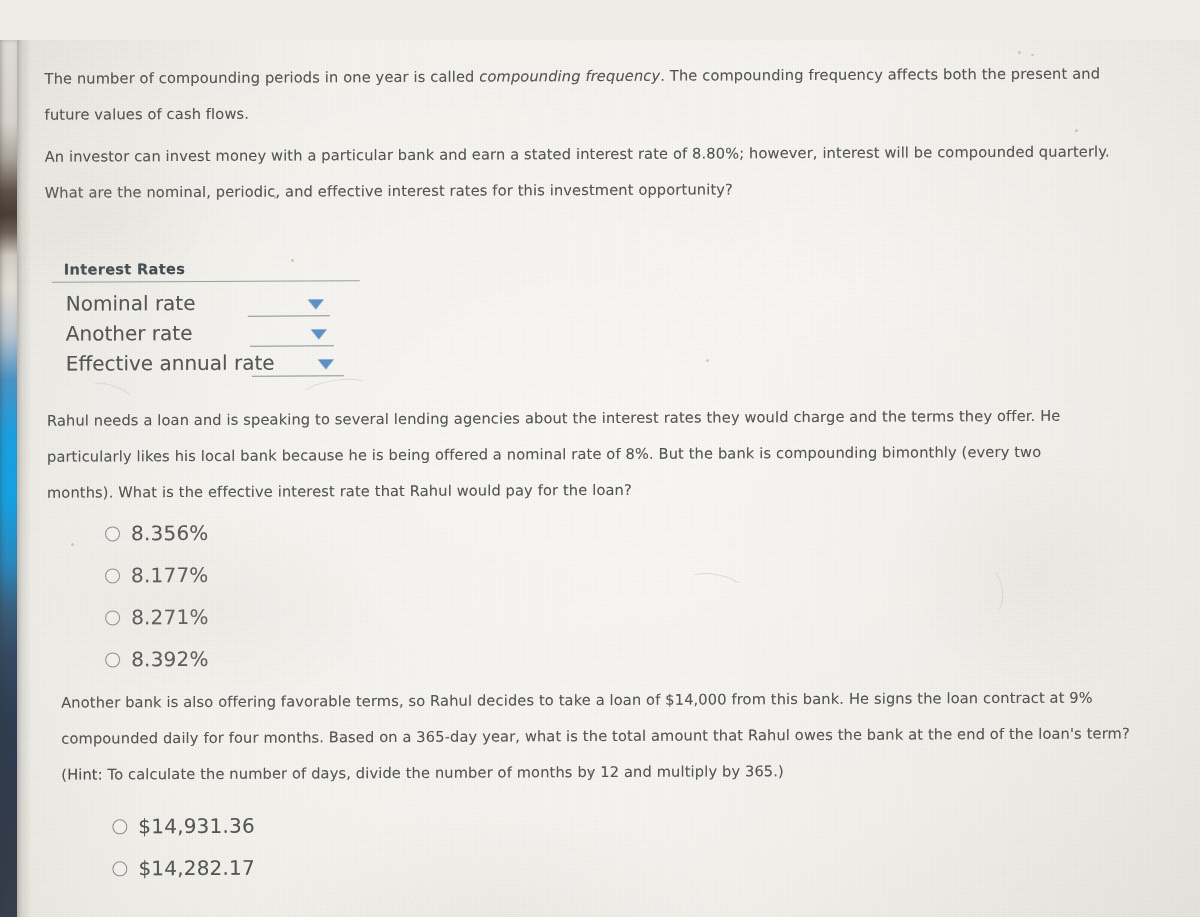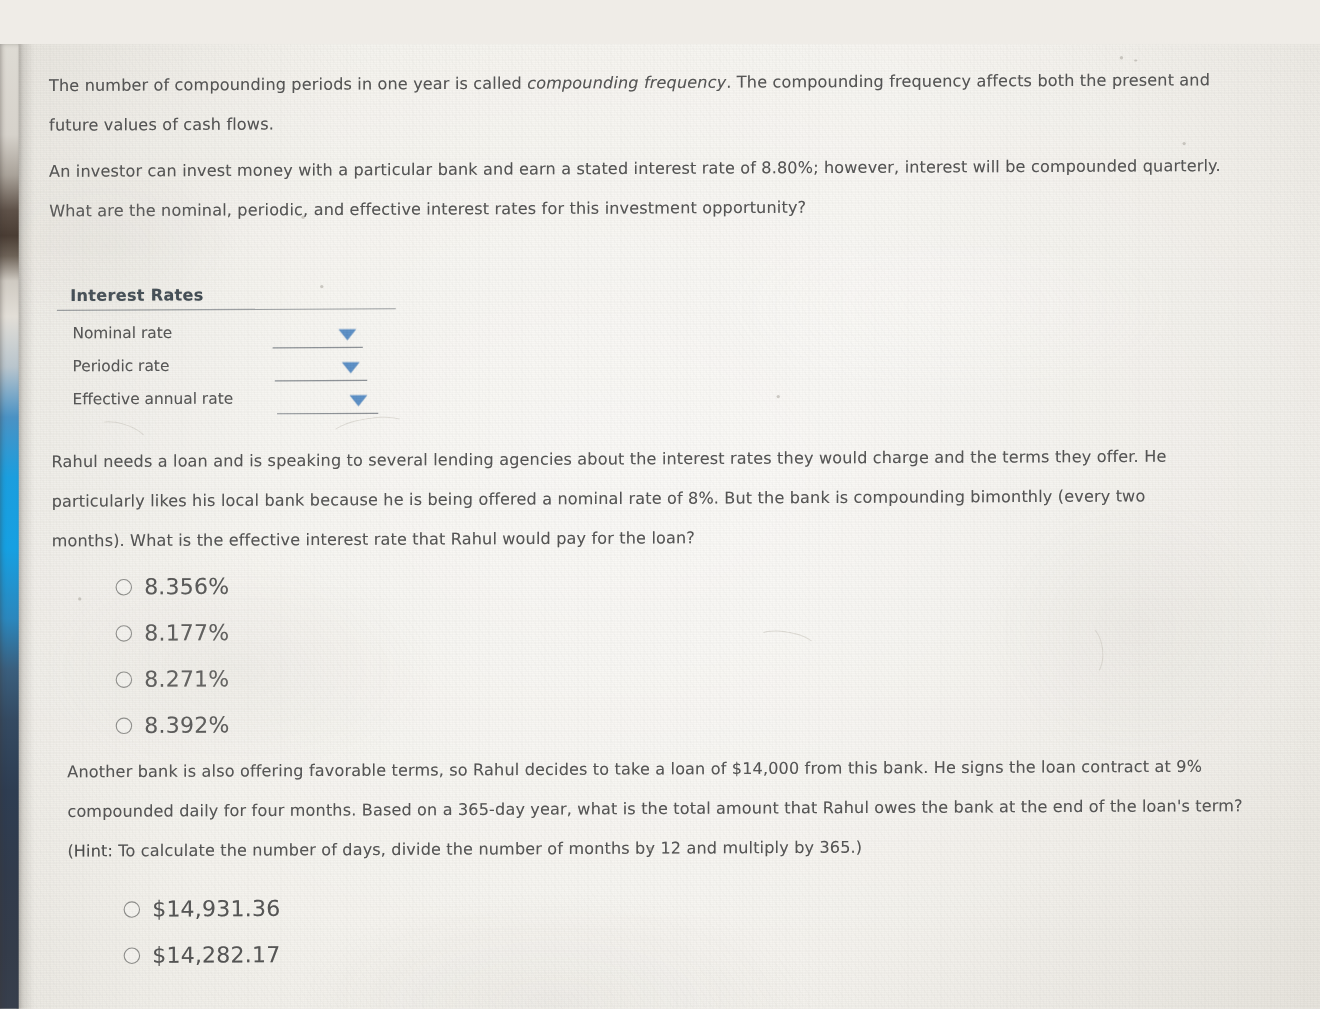--- a/index.html
+++ b/index.html
@@ -157,21 +157,21 @@
     margin-bottom: 6px;
     opacity: .85;
   }
   .rate-row {
     position: relative;
     height: 30px;
     display: flex;
     align-items: center;
   }
   .rate-label {
-    font-size: 14px;
+    font-size: 20px;
     color: #555;
     padding-left: 14px;
     white-space: nowrap;
     text-shadow: 0 0 0.6px rgba(90,88,84,0.3);
   }
   .rate-field {
     position: absolute;
     height: 22px;
   }
   .rate-underline {
@@ -267,21 +267,21 @@
 
         <div class="rate-row">
           <span class="rate-label">Nominal rate</span>
           <span class="rate-field" id="rate-field-0">
             <span class="caret"></span>
             <span class="rate-underline"></span>
           </span>
         </div>
 
         <div class="rate-row">
-          <span class="rate-label">Periodic rate</span>
+          <span class="rate-label">Another rate</span>
           <span class="rate-field" id="rate-field-1">
             <span class="caret"></span>
             <span class="rate-underline"></span>
           </span>
         </div>
 
         <div class="rate-row">
           <span class="rate-label">Effective annual rate</span>
           <span class="rate-field" id="rate-field-2">
             <span class="caret"></span>

